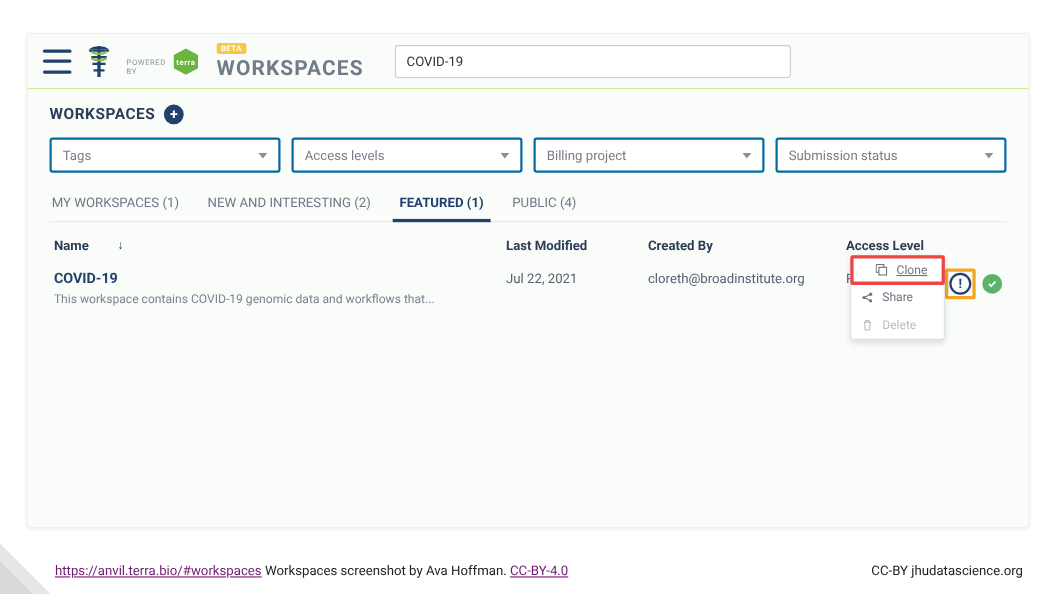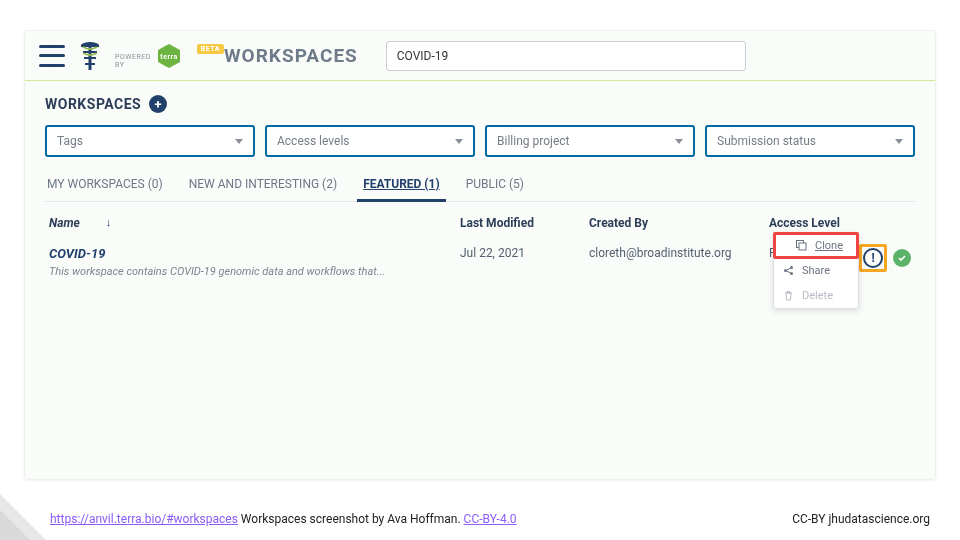--- a/index.html
+++ b/index.html
@@ -5,57 +5,57 @@
   * { box-sizing: border-box; margin: 0; padding: 0; font-family: -apple-system, BlinkMacSystemFont, "Segoe UI", Roboto, sans-serif; }
   body { background: #fff; width: 960px; height: 540px; overflow: hidden; position: relative; }
   .app { position: absolute; top: 30px; left: 24px; right: 24px; bottom: 60px; background: #fafcfa; border-radius: 4px; box-shadow: 0 1px 3px rgba(0,0,0,0.06); border: 1px solid #eef0ee; }
   .topbar { display: flex; align-items: center; height: 50px; padding: 0 14px; border-bottom: 1px solid #d6e89a; gap: 12px; }
   .hamburger { width: 26px; height: 22px; display: flex; flex-direction: column; justify-content: space-between; cursor: pointer; }
   .hamburger span { display: block; height: 3px; background: #22406c; border-radius: 2px; }
   .anvil-logo svg { display: block; }
   .powered { display: flex; align-items: flex-end; gap: 4px; font-size: 7px; color: #8a9099; letter-spacing: 0.5px; line-height: 1.1; }
   .terra-hex { width: 28px; height: 28px; display: flex; align-items: center; justify-content: center; }
   .terra-hex svg { display: block; }
-  .workspaces-brand { display: flex; flex-direction: row; align-items: flex-start; margin-left: 2px; }
+  .workspaces-brand { display: flex; flex-direction: column; align-items: flex-start; margin-left: 2px; }
   .beta-badge { background: #f6c945; color: #fff; font-size: 7px; font-weight: 700; padding: 1px 4px; border-radius: 2px; letter-spacing: 0.5px; margin-bottom: 1px; }
   .workspaces-title { font-size: 19px; font-weight: 700; color: #707b8a; letter-spacing: 1px; }
   .search-wrap { flex: 1; display: flex; align-items: center; margin-left: 16px; max-width: 360px; }
   .search-input { width: 100%; height: 30px; border: 1px solid #c9ced6; border-radius: 3px; padding: 0 10px; font-size: 12px; color: #333; background: #fff; }
   .content { padding: 14px 20px 0 20px; }
   .section-head { display: flex; align-items: center; gap: 8px; font-size: 14px; font-weight: 700; color: #2c3e57; letter-spacing: 0.5px; }
   .plus-circle { width: 18px; height: 18px; border-radius: 50%; background: #22406c; color: #fff; display: flex; align-items: center; justify-content: center; font-size: 13px; font-weight: 700; line-height: 1; }
   .filters { display: flex; gap: 10px; margin-top: 12px; }
   .filter { flex: 1; height: 32px; border: 2px solid #0369a1; border-radius: 3px; background: #fff; display: flex; align-items: center; justify-content: space-between; padding: 0 10px; font-size: 12px; color: #767d88; cursor: pointer; }
   .chevron-down { width: 0; height: 0; border-left: 4px solid transparent; border-right: 4px solid transparent; border-top: 5px solid #8a9099; }
   .tabs { display: flex; gap: 22px; margin-top: 12px; border-bottom: 1px solid #e3e6eb; font-size: 12px; }
   .tab { color: #6e7785; padding: 8px 2px 10px 2px; cursor: pointer; position: relative; }
-  .tab.active { color: #22406c; font-weight: 700; text-decoration: underline; }
+  .tab.active { color: #22406c; font-weight: 700; }
   .tab.active::after { content: ""; position: absolute; left: -4px; right: -4px; bottom: -1px; height: 3px; background: #22406c; }
   .table-head { display: flex; margin-top: 14px; font-size: 12px; font-weight: 700; color: #2c3e57; padding: 0 4px 10px 4px; }
-  .col-name { flex: 0 0 390px; display: flex; gap: 26px; font-style: italic; }
+  .col-name { flex: 0 0 390px; display: flex; gap: 26px; }
   .col-modified { flex: 0 0 150px; padding-left: 21px; }
   .col-created { flex: 0 0 180px; }
   .col-access { flex: 1; }
   .sort-arrow { font-size: 11px; color: #22406c; }
   .row { display: flex; padding: 6px 4px 12px 4px; font-size: 12px; color: #55606f; position: relative; }
   .row .col-name { display: block; }
   .ws-name { font-weight: 700; color: #22406c; font-size: 13px; margin-bottom: 4px; cursor: pointer; }
   .ws-desc { color: #7b838f; font-size: 11px; }
   .row-badges { position: absolute; right: 4px; top: 4px; display: flex; align-items: center; gap: 6px; }
   .info-badge { width: 20px; height: 20px; border: 2px solid #22406c; border-radius: 50%; display: flex; align-items: center; justify-content: center; color: #22406c; font-weight: 700; font-size: 12px; }
   .ok-badge { width: 18px; height: 18px; border-radius: 50%; background: #5bb36a; display: flex; align-items: center; justify-content: center; }
   .ok-badge svg { display: block; }
   .highlight-box { border: 3px solid #f5a623; border-radius: 2px; padding: 1px; }
   .popup { position: absolute; right: 56px; top: -8px; width: 86px; background: #fff; border: 1px solid #dde1e6; border-radius: 3px; box-shadow: 0 2px 6px rgba(0,0,0,0.12); z-index: 5; }
   .popup-item { display: flex; align-items: center; gap: 8px; padding: 6px 8px; font-size: 11px; color: #6c7480; cursor: pointer; }
   .popup-item.disabled { color: #b7bcc4; cursor: default; }
   .popup-item.hl { border: 3px solid #ef4444; border-radius: 2px; margin: -1px; padding: 4px 20px; text-decoration: underline; }
   .popup-icon { width: 12px; height: 12px; display: flex; align-items: center; justify-content: center; }
   .footer { position: absolute; bottom: 14px; left: 50px; right: 30px; display: flex; justify-content: space-between; font-size: 12px; color: #222; }
-  .footer a { color: #8b5cf6; }
+  .footer a { color: #701a75; }
   .footer-corner { position: absolute; left: 0; bottom: 0; }
 </style>
 </head>
 <body>
 
 <div class="app">
   <div class="topbar">
     <div class="hamburger">
       <span></span>
         <span></span>
@@ -110,24 +110,24 @@
         <span>Billing project</span>
         <span class="chevron-down"></span>
       </div>
       <div class="filter">
         <span>Submission status</span>
         <span class="chevron-down"></span>
       </div>
     </div>
 
     <div class="tabs">
-      <div class="tab">MY WORKSPACES (0)</div>
+      <div class="tab">MY WORKSPACES (1)</div>
       <div class="tab">NEW AND INTERESTING (2)</div>
       <div class="tab active">FEATURED (1)</div>
-      <div class="tab">PUBLIC (5)</div>
+      <div class="tab">PUBLIC (4)</div>
     </div>
 
     <div class="table-head">
       <div class="col-name">
         <span>Name</span>
         <span class="sort-arrow">↓</span>
       </div>
       <div class="col-modified">Last Modified</div>
       <div class="col-created">Created By</div>
       <div class="col-access">Access Level</div>

